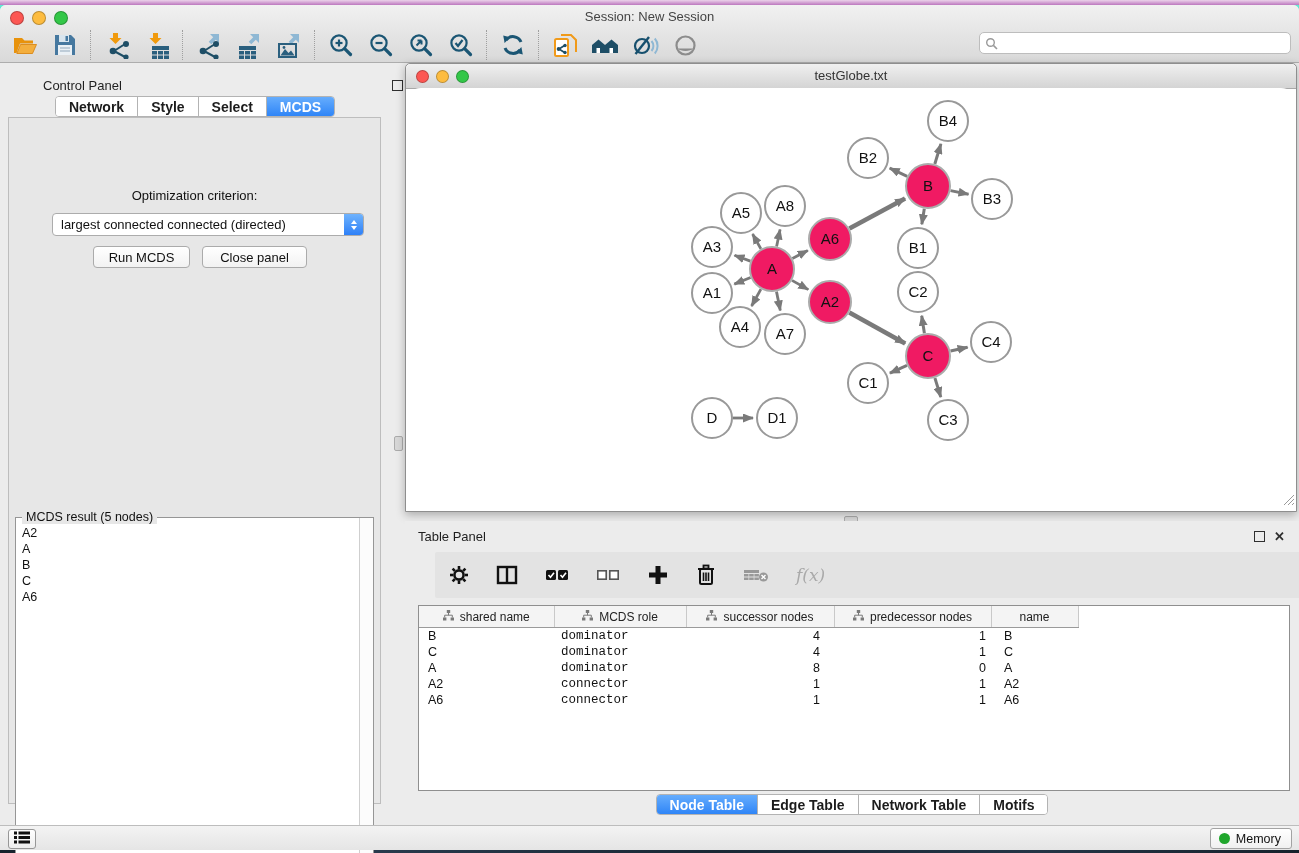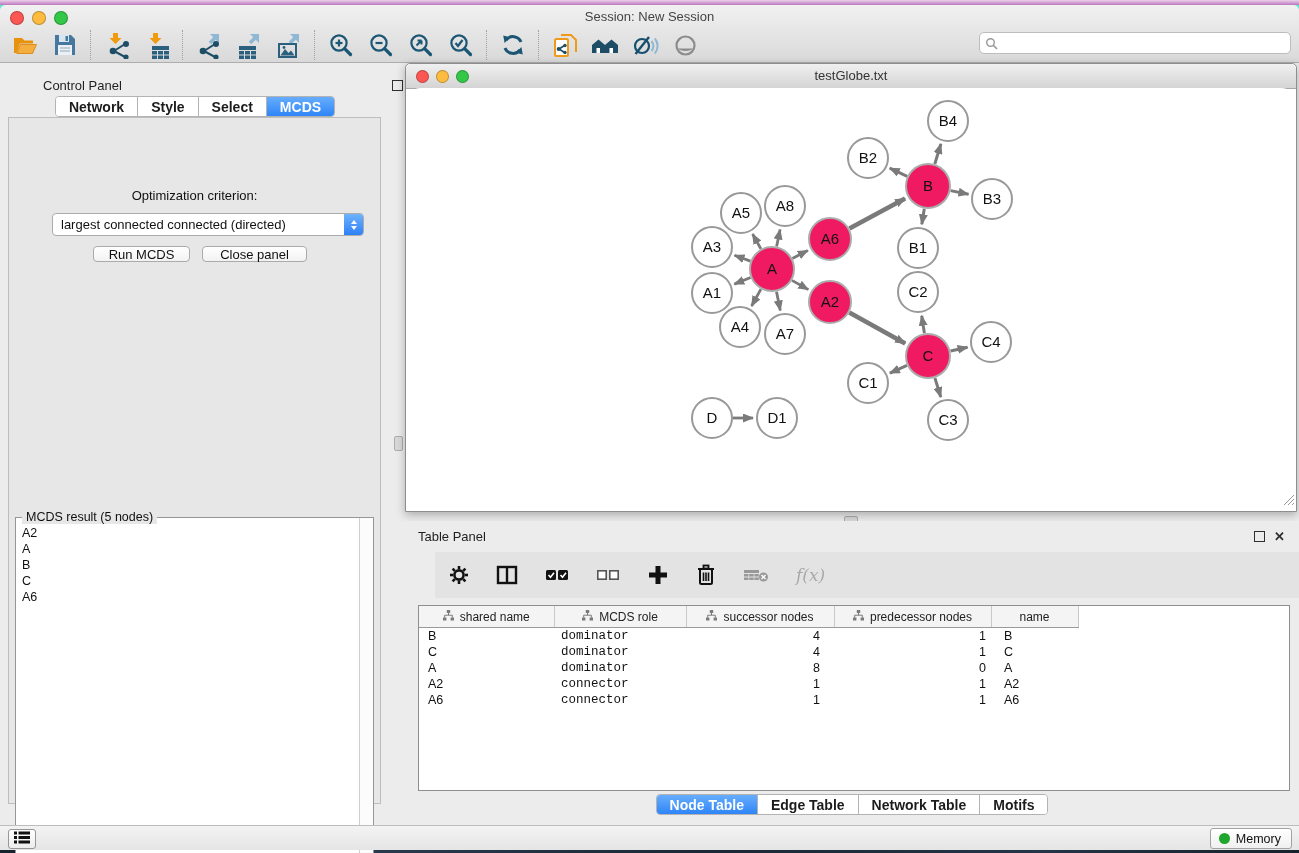--- a/index.html
+++ b/index.html
@@ -49,21 +49,21 @@
   .dropdown{position:absolute;left:43px;top:95px;width:312px;height:23px;background:#fff;
     border:1px solid #ACACAC;border-radius:4px;box-sizing:border-box;display:flex;align-items:center;}
   .dd-text{flex:1;font-size:13px;color:#111;padding-left:8px;white-space:nowrap;overflow:hidden;}
   .dd-step{width:19px;height:21px;border-radius:0 3px 3px 0;
     background:linear-gradient(#6FB3FD,#2E80F7);display:flex;flex-direction:column;
     align-items:center;justify-content:center;gap:2px;}
   .tri-up{width:0;height:0;border-left:3.5px solid transparent;border-right:3.5px solid transparent;
     border-bottom:4.5px solid #fff;}
   .tri-dn{width:0;height:0;border-left:3.5px solid transparent;border-right:3.5px solid transparent;
     border-top:4.5px solid #fff;}
-  .cp-btn{position:absolute;top:128px;height:16px;background:linear-gradient(#FFF,#F2F2F2);
+  .cp-btn{position:absolute;top:128px;height:22px;background:linear-gradient(#FFF,#F2F2F2);
     border:1px solid #ABABAB;border-radius:4px;font-size:13px;color:#111;
     display:flex;align-items:center;justify-content:center;box-sizing:border-box;}
   .btn-run{left:84px;width:97px;}
   .btn-close{left:193px;width:105px;}
   .result-box{position:absolute;left:6px;top:399px;width:359px;height:344px;
     border:1px solid #969696;background:#fff;box-sizing:border-box;}
   .result-legend{position:absolute;top:-8px;left:6px;background:#E7E7E7;padding:0 4px;
     font-size:12.5px;color:#111;}
   .result-scroll{position:absolute;right:0;top:0;bottom:0;width:13px;border-left:1px solid #CFCFCF;
     background:#FCFCFC;}

